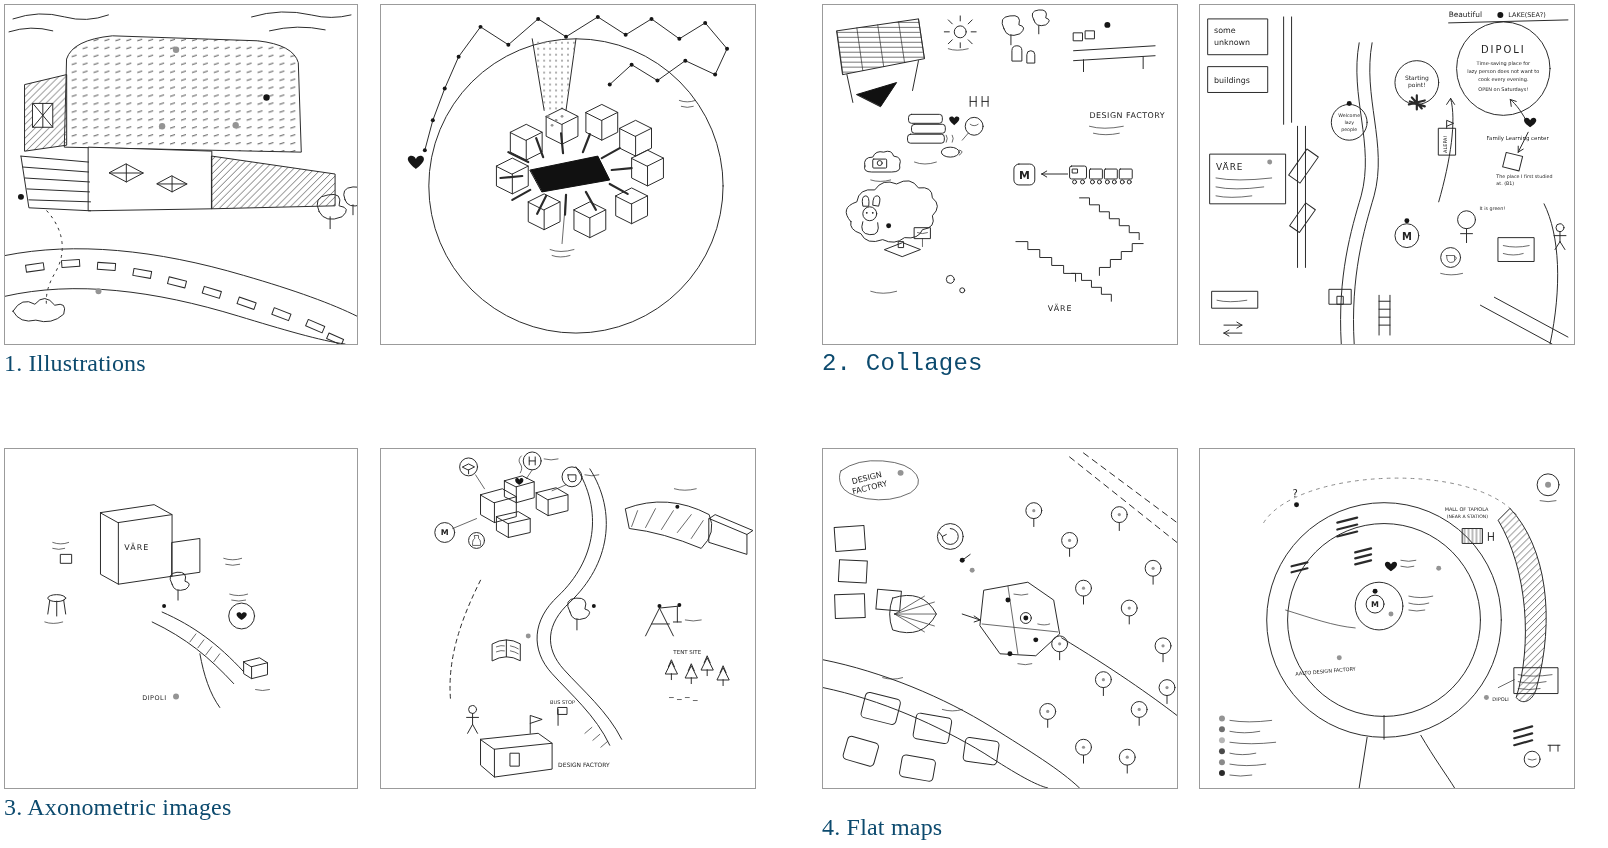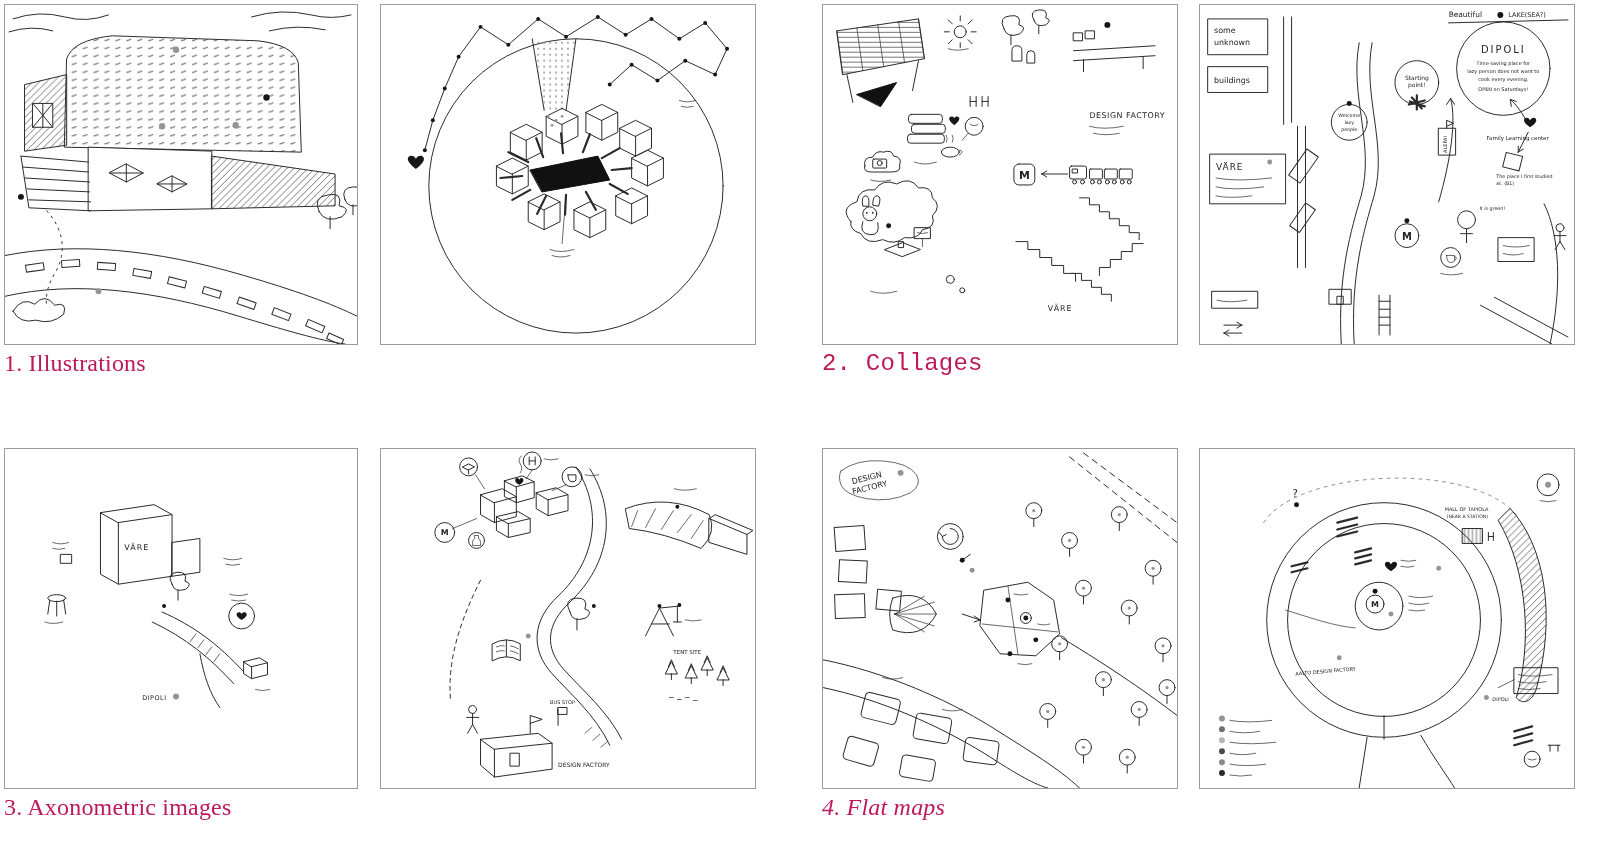--- a/index.html
+++ b/index.html
@@ -8,21 +8,21 @@
     background:#ffffff; overflow:hidden;
     font-family:"Liberation Serif", serif;
   }
   .group { position:absolute; }
   .panel {
     position:absolute; background:#ffffff;
     border:1px solid #9b9b9b; box-sizing:border-box;
   }
   .panel svg { width:100%; height:100%; display:block; }
   .caption {
-    position:absolute; left:0; font-size:24px; color:#be185d;
+    position:absolute; left:0; font-size:24px; color:#0c4a6e;
     letter-spacing:0.2px; white-space:nowrap;
   }
   
   .ink { stroke:#2a2a2a; stroke-width:1; fill:none; stroke-linecap:round; stroke-linejoin:round; }
   .ink .fillblack { fill:#111111; stroke:#111111; }
   .ink .thick { stroke-width:2.2; }
   .ink .thin  { stroke-width:0.7; }
   .txt { fill:#232323; stroke:none; font-family:"DejaVu Sans", sans-serif; }
   .db { fill:#161616; stroke:none; }
   .dg { fill:#949494; stroke:none; }
@@ -597,16 +597,16 @@
           <circle cx="22" cy="271" r="3" fill="#949494"></circle>
           <circle cx="22" cy="282" r="3" fill="#6f6f6f"></circle>
           <circle cx="22" cy="293" r="3" fill="#b5b5b5"></circle>
           <circle cx="22" cy="304" r="3" fill="#4a4a4a"></circle>
           <circle cx="22" cy="315" r="3" fill="#8a8a8a"></circle>
           <circle cx="22" cy="326" r="3" fill="#2a2a2a"></circle>
         </g>
       </svg>
     </div>
 
-    <div class="caption" style="top:346px;font-style:italic;">4. Flat maps</div>
+    <div class="caption" style="top:366px;">4. Flat maps</div>
   </div>
 
 </div>
 
 </body></html>

